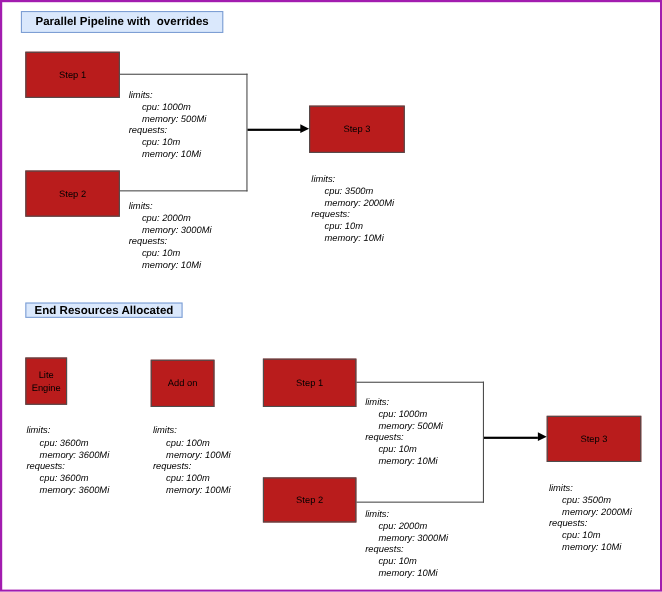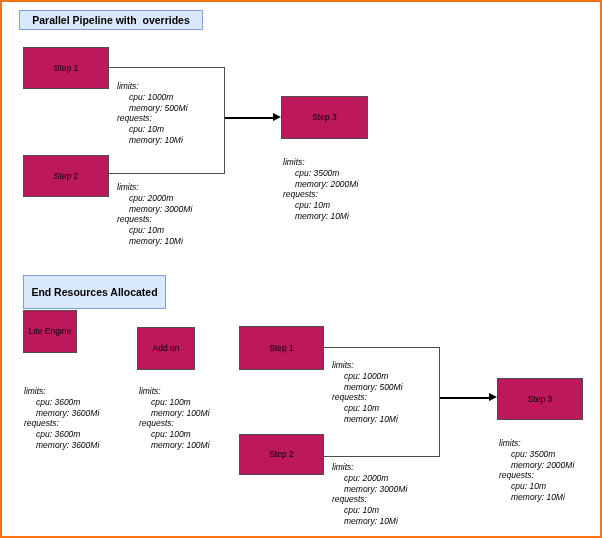--- a/index.html
+++ b/index.html
@@ -1,39 +1,39 @@
 <!DOCTYPE html>
 <html><head>
 <meta charset="utf-8">
 <style>
   html, body { margin: 0; padding: 0; background: #fff; }
   .frame {
     position: relative;
     width: 602px; height: 538px;
     box-sizing: border-box;
-    border: 2px solid #f97316;
+    border: 2px solid #a21caf;
     background: #ffffff;
     overflow: hidden;
     font-family: "Liberation Sans", sans-serif;
     color: #000;
   }
   .sec-title {
     position: absolute;
     box-sizing: border-box;
     background: #dae8fc;
     border: 1px solid #7e9fd4;
     display: flex; align-items: center; justify-content: center;
     font-weight: bold;
     font-size: 10.5px;
     white-space: pre;
   }
   .node {
     position: absolute;
     box-sizing: border-box;
-    background: #be185d;
+    background: #b91c1c;
     border: 1px solid #4d4d4d;
     display: flex; align-items: center; justify-content: center;
     text-align: center;
     font-size: 8.5px;
     line-height: 11px;
     padding: 2px;
   }
   .ln { position: absolute; background: #4d4d4d; }
   .arrow-shaft { position: absolute; background: #000; height: 1.5px; }
   .arrow-head {
@@ -96,25 +96,25 @@
 
   <div class="rblock" style="left:281px; top:155px;">
     <div class="rline">limits:</div>
     <div class="rline ind">cpu: 3500m</div>
     <div class="rline ind">memory: 2000Mi</div>
     <div class="rline">requests:</div>
     <div class="rline ind">cpu: 10m</div>
     <div class="rline ind">memory: 10Mi</div>
   </div>
 
-  <div class="sec-title" style="left:21px; top:273px; width:143px; height:34px;">
+  <div class="sec-title" style="left:21px; top:273px; width:143px; height:14px;">
     <span>End Resources Allocated</span>
   </div>
 
-  <div class="node" style="left:21px; top:308px; width:54px; height:43px;">
+  <div class="node" style="left:21px; top:323px; width:38px; height:43px;">
     <span>Lite Engine</span>
   </div>
   <div class="node" style="left:135px; top:325px; width:58px; height:43px;">
     <span>Add on</span>
   </div>
   <div class="node" style="left:237px; top:324px; width:85px; height:44px;">
     <span>Step 1</span>
   </div>
   <div class="node" style="left:237px; top:432px; width:85px; height:41px;">
     <span>Step 2</span>

